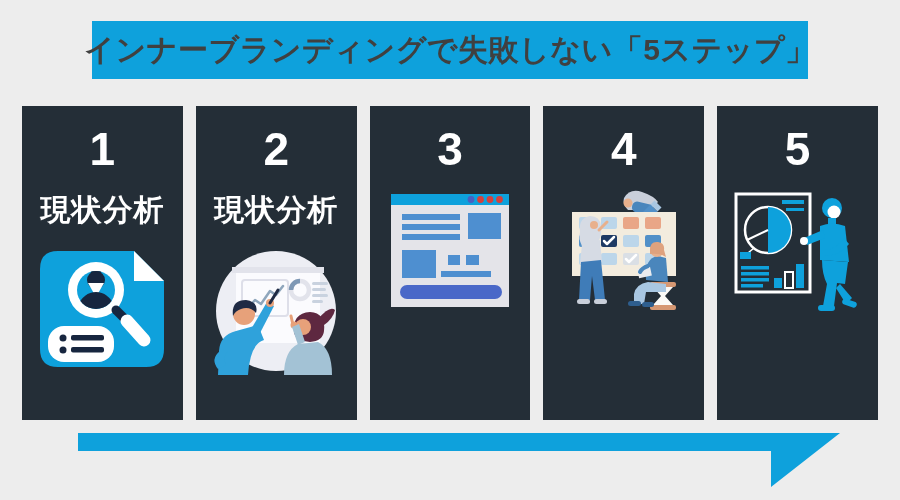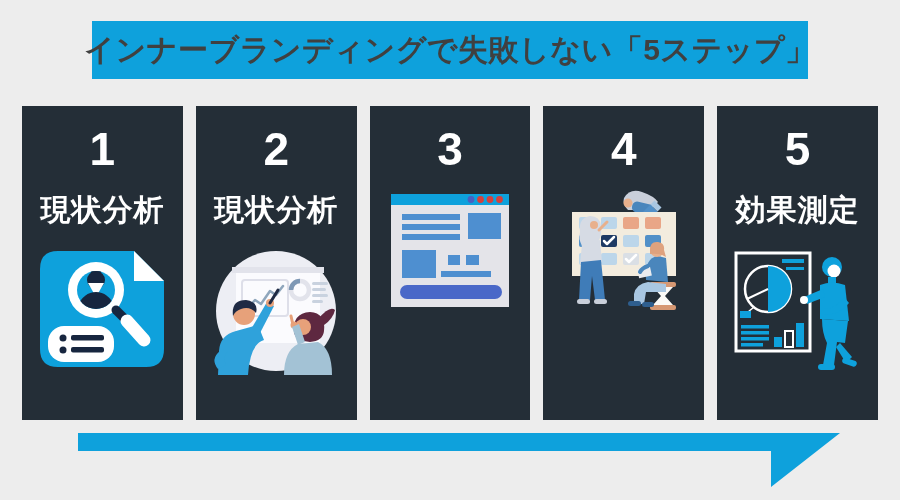--- a/index.html
+++ b/index.html
@@ -171,21 +171,20 @@
         <path d="M94,80 Q88,82 86,86" fill="none" stroke="#4A86BC" stroke-width="4" stroke-linecap="round"></path>
         <path d="M80,118 L80,108 Q82,98 94,96 L112,98 L112,106 L92,106 L90,118 Z" fill="#A9C7E2"></path>
         <rect x="74" y="115" width="13" height="5" rx="2.5" fill="#2E5E8E"></rect>
         <rect x="88" y="116" width="12" height="5" rx="2.5" fill="#2E5E8E"></rect>
       </svg>
     </div>
   </div>
 
   <div class="card">
     <div class="card-number">5</div>
-    <div class="card-label">効果測定</div>
     <div class="card-illo">
       <svg viewBox="0 0 140 130">
         <rect x="8" y="8" width="74" height="98" fill="none" stroke="#FFFFFF" stroke-width="3"></rect>
         <rect x="54" y="14" width="22" height="4" fill="#0EA1DC"></rect>
         <rect x="58" y="22" width="18" height="3" fill="#0EA1DC"></rect>
         <circle cx="40" cy="44" r="23" fill="none" stroke="#FFFFFF" stroke-width="2.5"></circle>
         <path d="M40,21 A23,23 0 0,1 40,67 Z" fill="#0EA1DC"></path>
         <path d="M40,44 L19,54" stroke="#FFFFFF" stroke-width="2"></path>
         <path d="M26,62 L14,72" stroke="#FFFFFF" stroke-width="1.5"></path>
         <rect x="12" y="66" width="11" height="7" fill="#0EA1DC"></rect>

